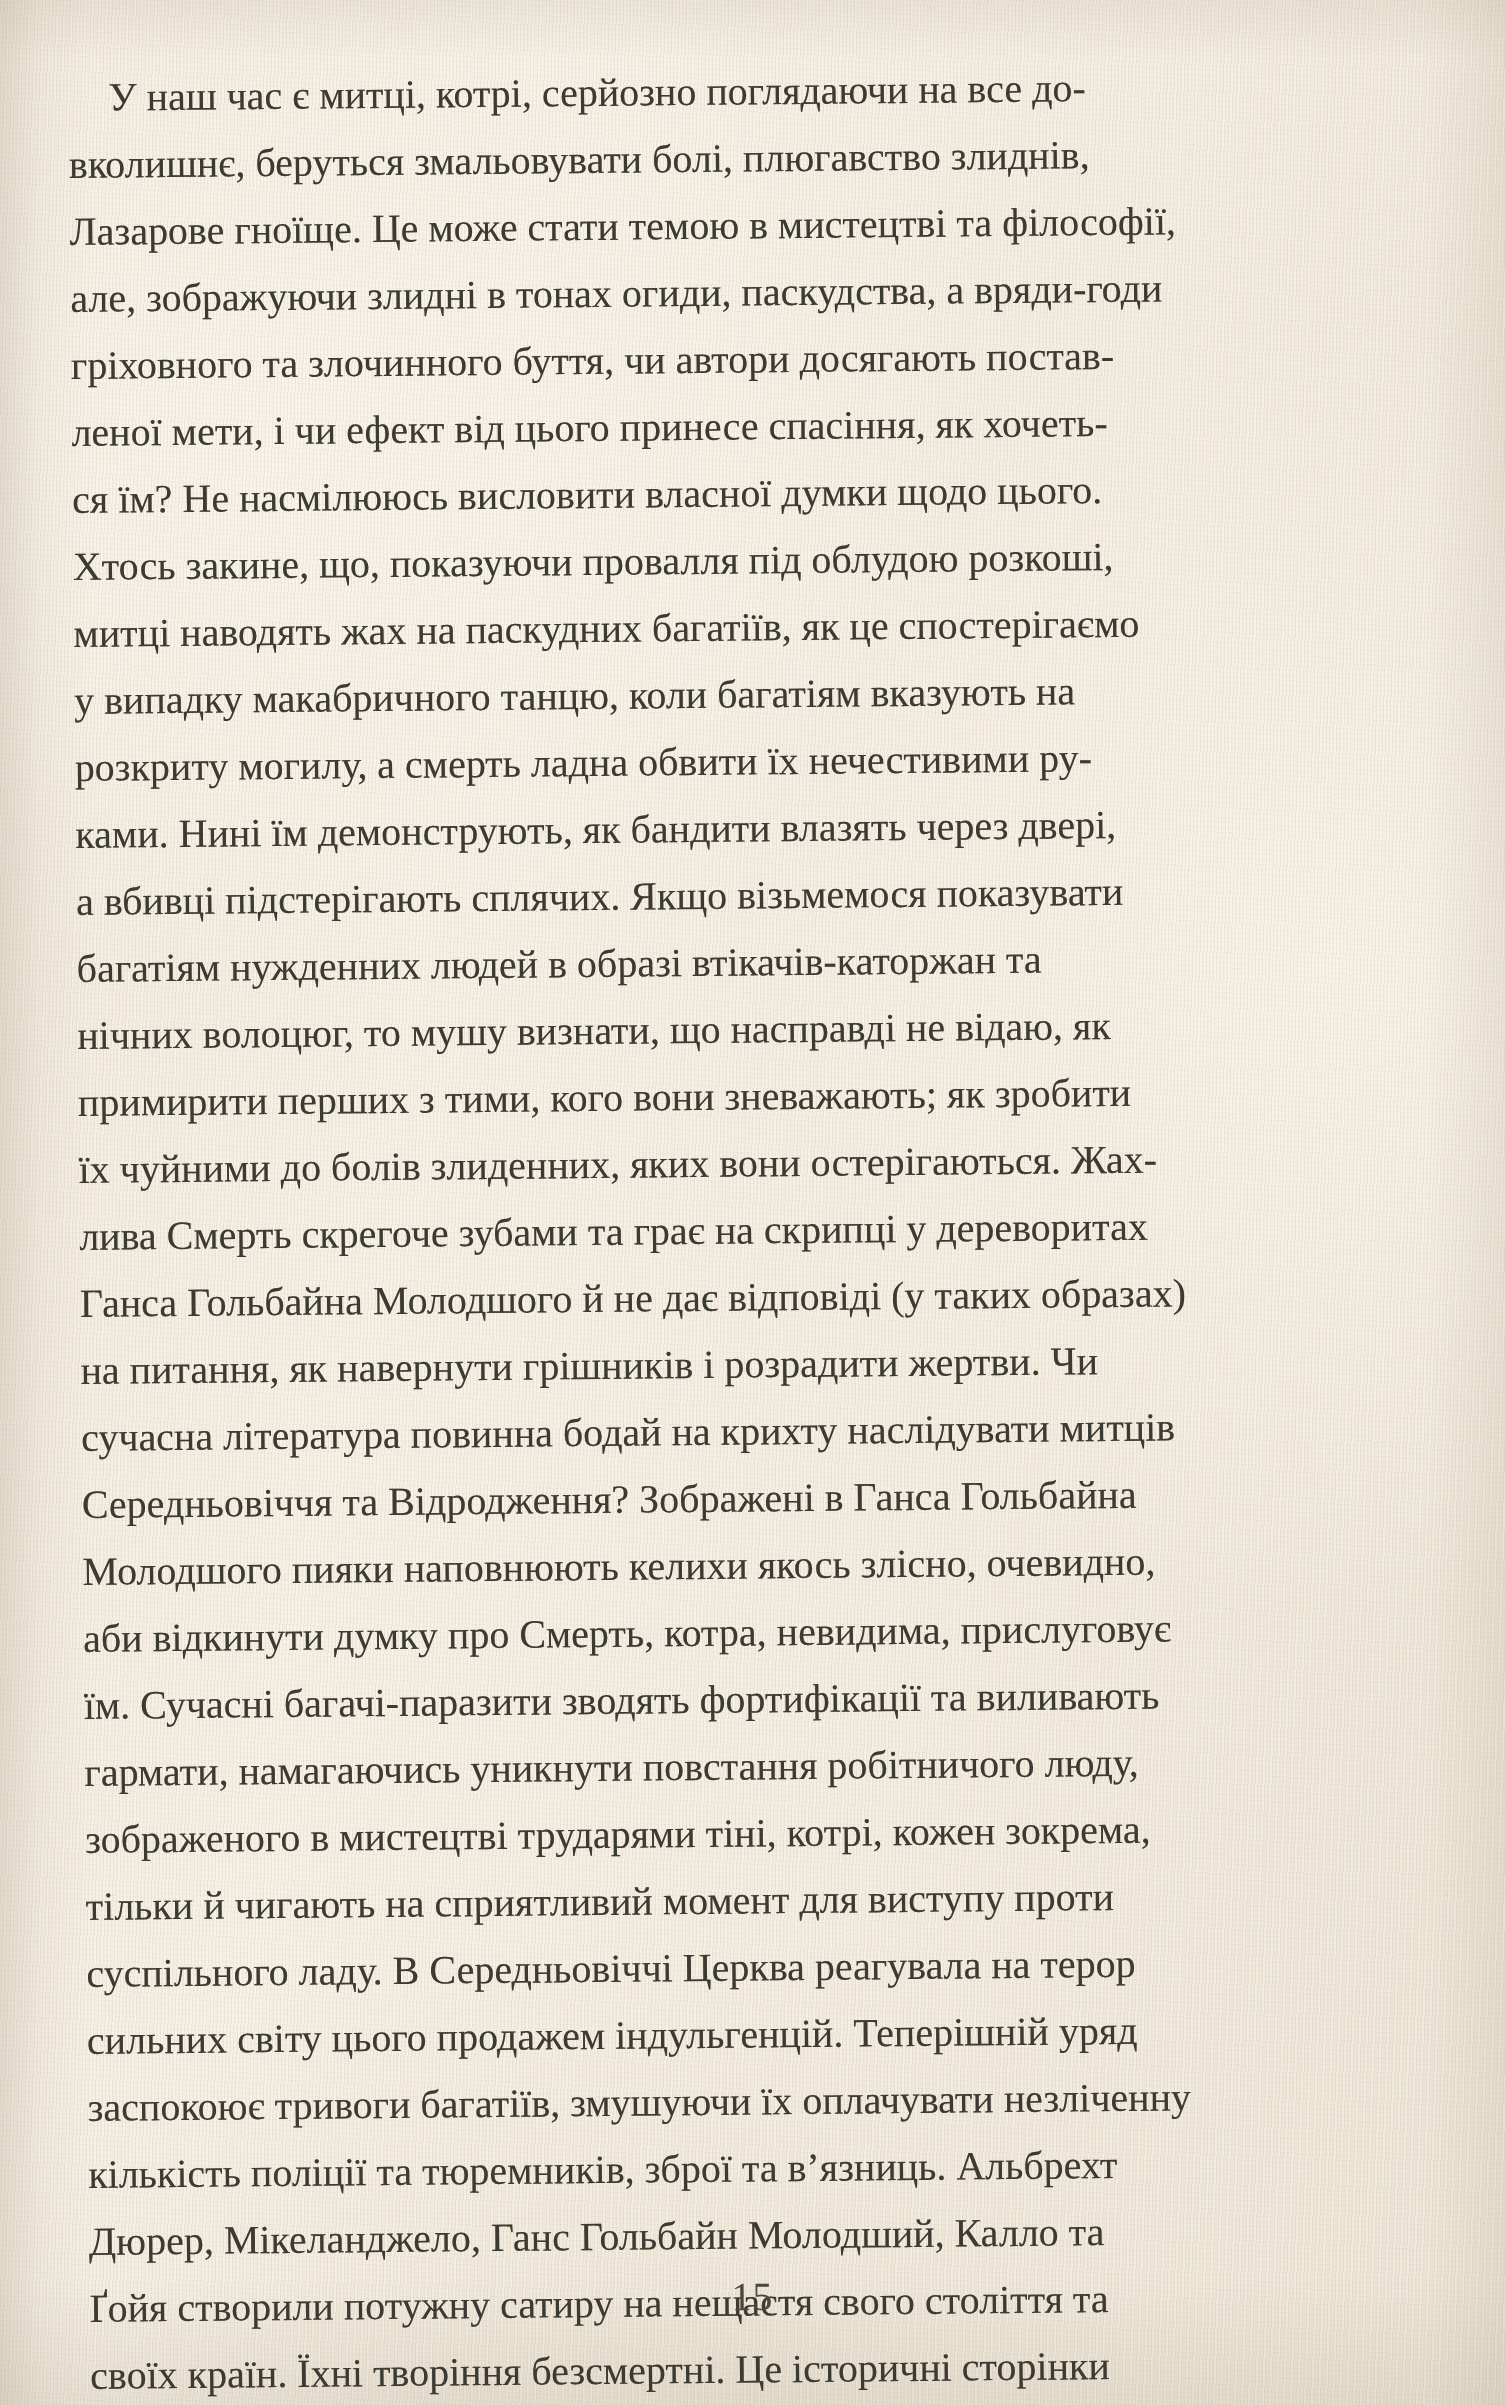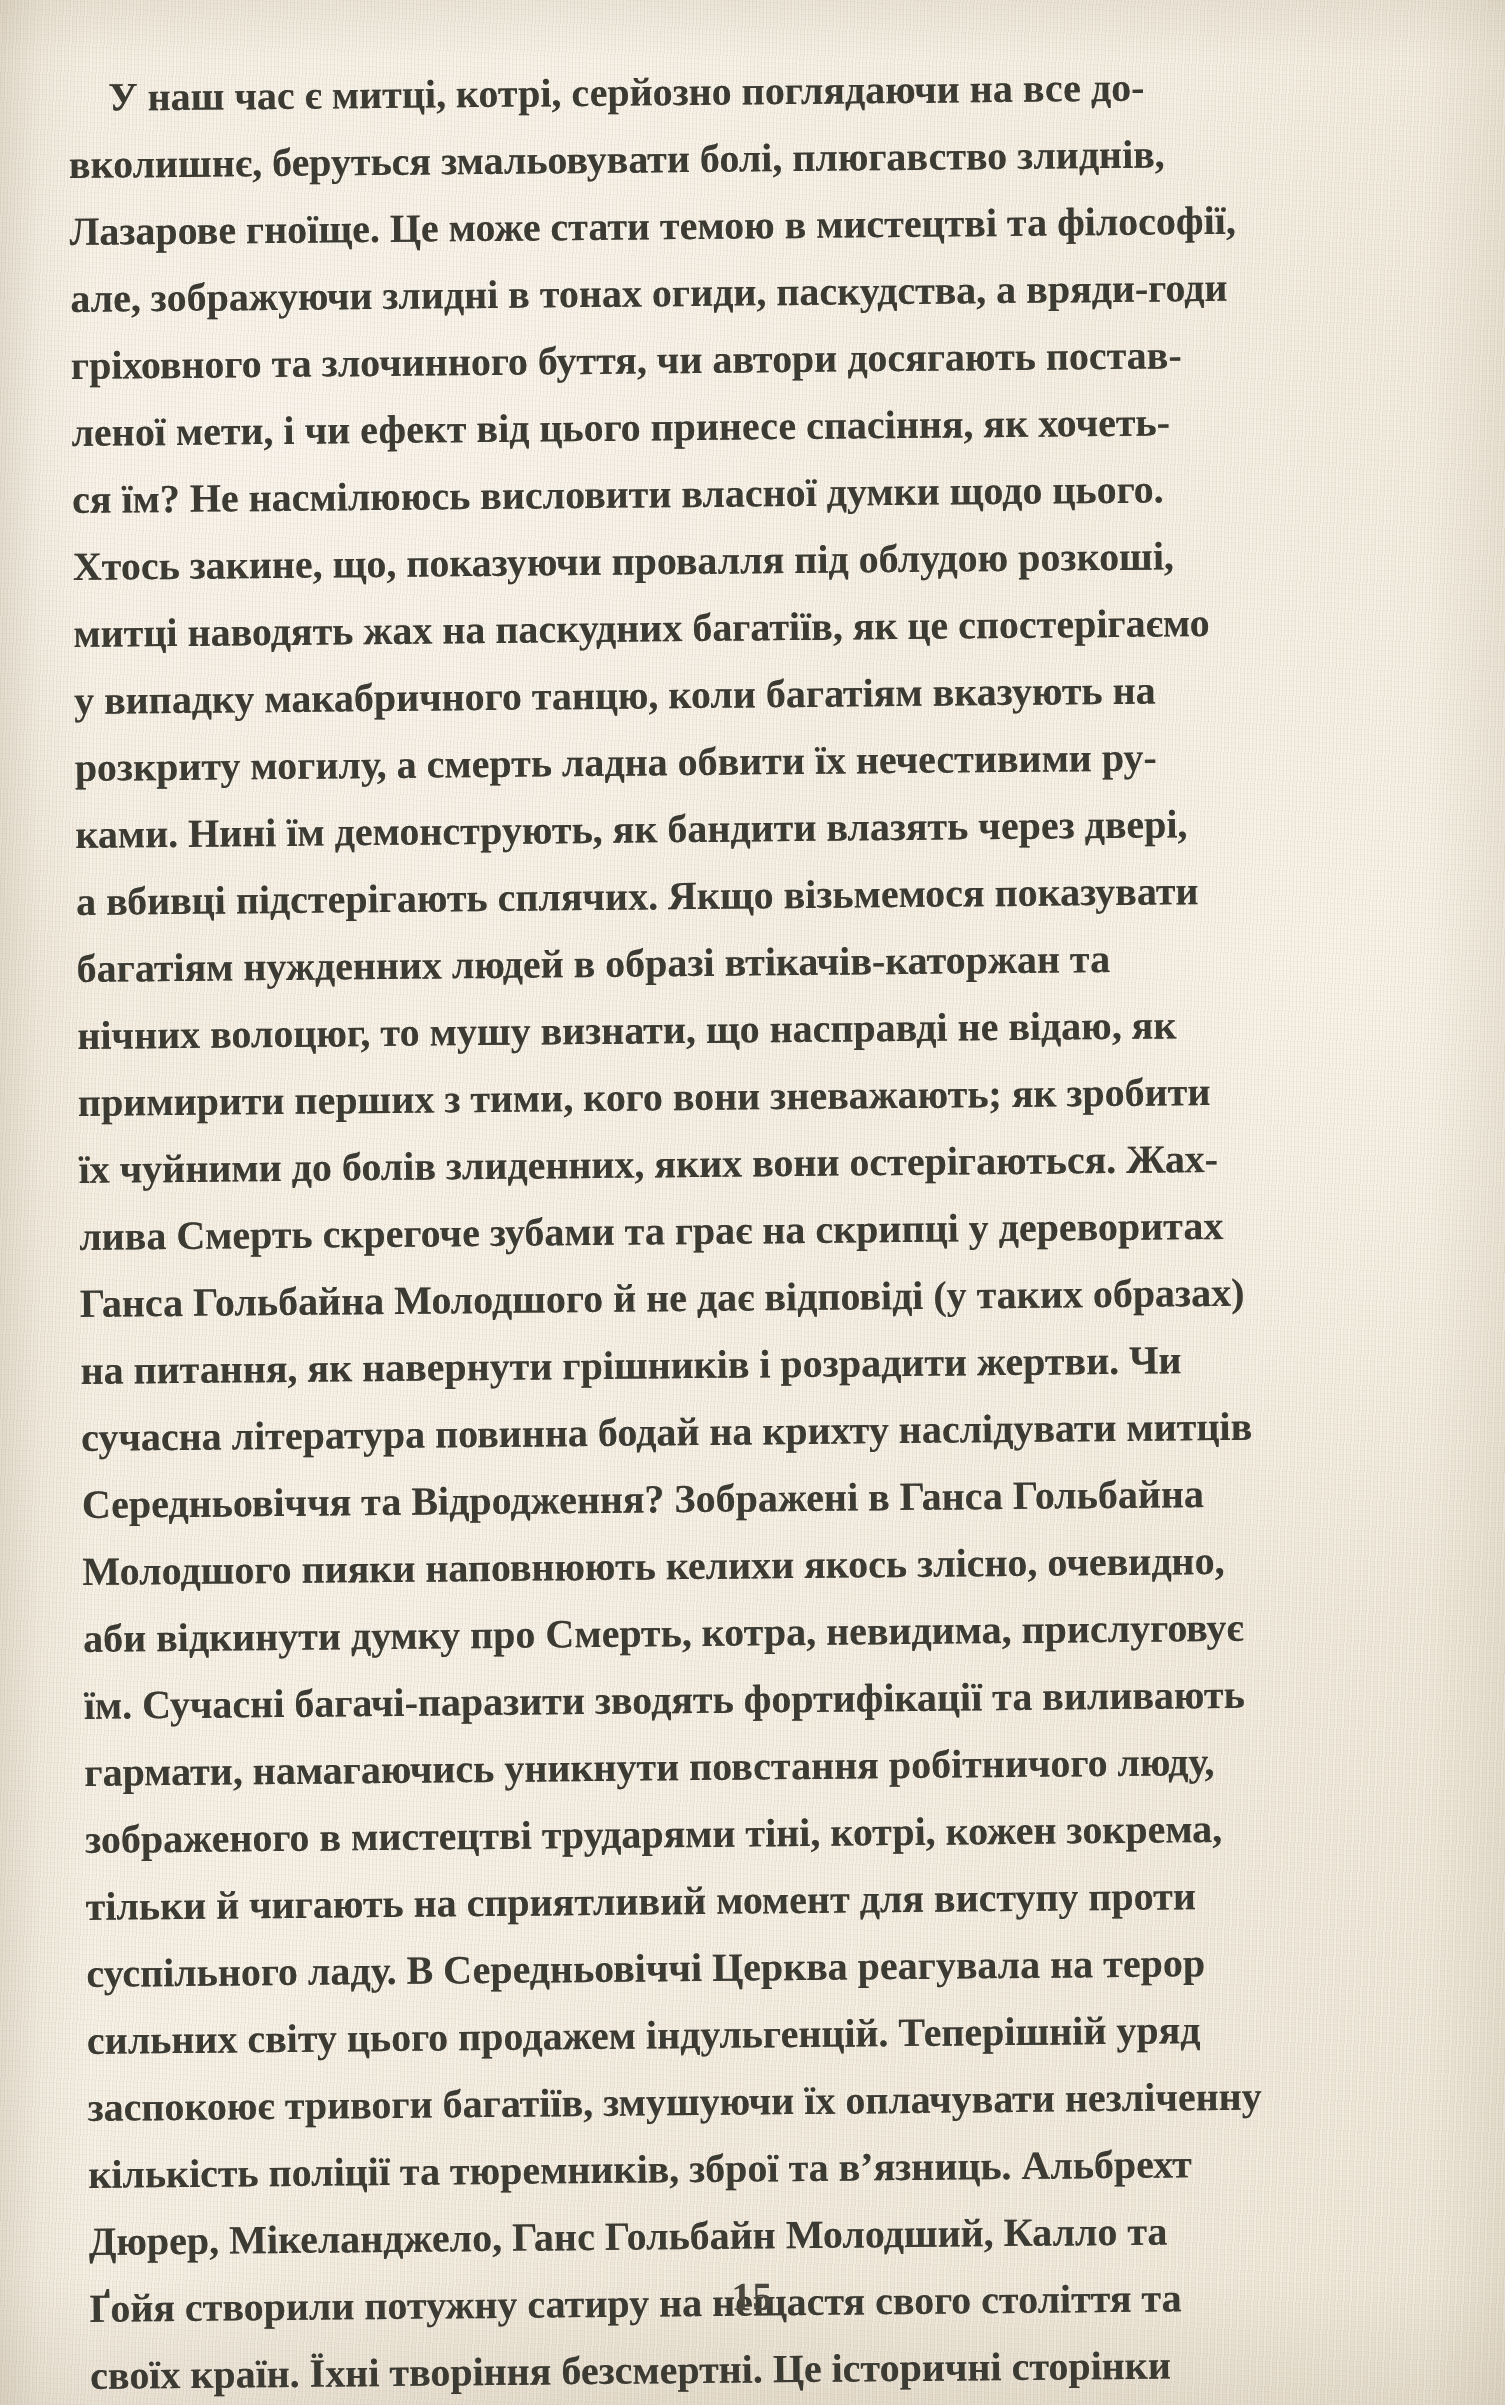--- a/index.html
+++ b/index.html
@@ -41,21 +41,20 @@
         rgba(255,255,250,0.12) 1px,
         rgba(255,255,250,0.12) 2px,
         rgba(0,0,0,0) 2px,
         rgba(0,0,0,0) 5px
       ),
       
       radial-gradient(ellipse 1095px 896px at 18% 18%, #f8f3ea 0%, rgba(248,243,234,0) 62%),
       radial-gradient(ellipse 896px 1095px at 88% 40%, #f7f1e6 0%, rgba(247,241,230,0) 60%),
       radial-gradient(ellipse 1294px 697px at 50% 100%, #ece4d5 0%, rgba(236,228,213,0) 70%),
       linear-gradient(100deg, #efe7d9 0%, #f5efe4 30%, #f2ebdf 62%, #eae2d3 100%);
-    font-weight: bold;
   }
 
   
   .gutter-shade {
     position: absolute;
     left: 0; top: 0;
     width: 90px; height: 100%;
     background: linear-gradient(90deg, rgba(160,146,124,0.22) 0%, rgba(160,146,124,0.06) 45%, rgba(160,146,124,0) 100%);
     pointer-events: none;
   }

